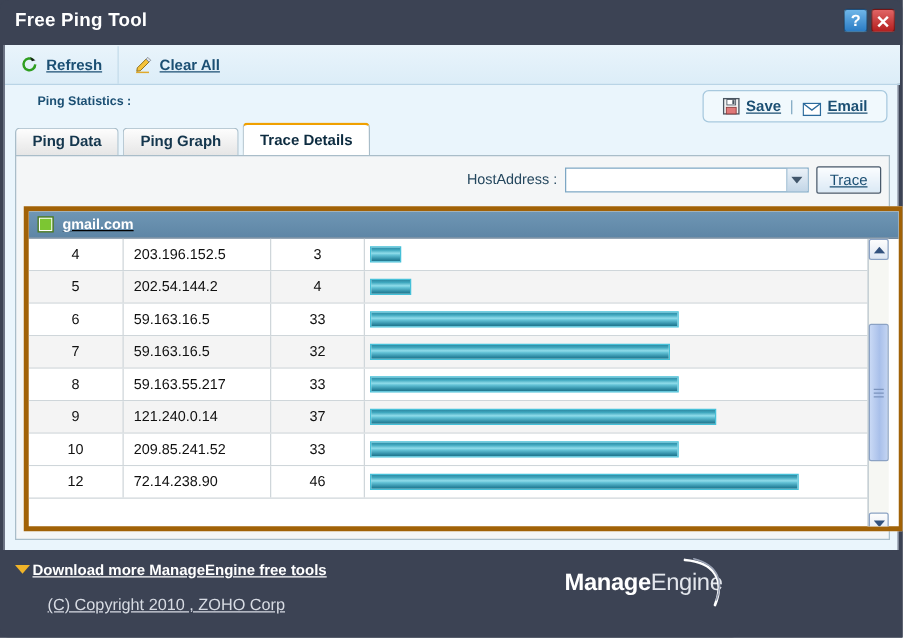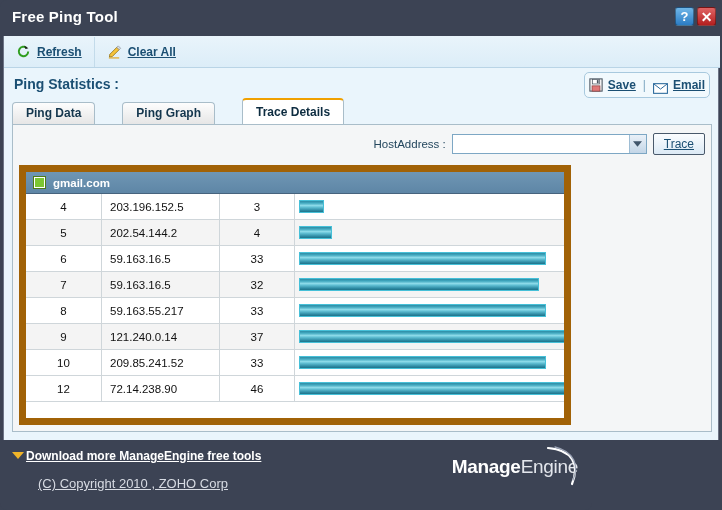--- a/index.html
+++ b/index.html
@@ -78,38 +78,38 @@
   }
 
   .ico { display: inline-block; position: relative; }
   .ico-refresh { width: 15px; height: 15px; }
   .ico-pencil { width: 15px; height: 15px; }
   .ico-save  { width: 14px; height: 14px; }
   .ico-mail  { width: 15px; height: 11px; }
 
   
   .stat-label {
-    position: absolute; left: 10px; top: 40px;
-    font-size: 14px; font-weight: bold; color: #1b4f73;
+    position: absolute; left: 26px; top: 40px;
+    font-size: 10px; font-weight: bold; color: #1b4f73;
   }
   .save-box {
     position: absolute; right: 8px; top: 36px;
     height: 26px;
     border: 1px solid #a8c9de; border-radius: 5px;
     background: #f1f9fd;
     display: flex; align-items: center; gap: 5px;
-    padding: 0 4px;
+    padding: 0 15px;
   }
   .save-box .tb-label { font-weight: bold; }
   .sb-sep { color: #7fa8c2; font-size: 12px; padding: 0 2px; }
 
   
   .tabs {
     position: absolute; left: 8px; top: 64px;
-    display: flex; align-items: flex-end; height: 24px; gap: 24px;
+    display: flex; align-items: flex-end; height: 24px;
   }
   .tab {
     height: 22px; padding: 0 13px;
     font-size: 12px; font-weight: bold; color: #14364d;
     background: linear-gradient(#fdfdfd, #e6e6e6);
     border: 1px solid #a9bdc9;
     border-bottom: none;
     border-top-left-radius: 4px; border-top-right-radius: 4px;
     line-height: 21px;
     margin-right: 3px;
@@ -168,24 +168,25 @@
     border: 1px solid #49596b;
     border-radius: 2px;
     line-height: 20px;
     cursor: pointer;
     text-decoration: underline;
   }
 
   
   .grid {
     position: absolute; left: 6px; top: 40px;
-    width: 552px; height: 260px;
-    border: 7px solid #a16207;
+    width: 704px; height: 260px;
+    border: 4px solid #a16207;
     background: #fff;
     overflow: hidden;
+    text-decoration: underline;
   }
   .grid-header {
     height: 22px;
     background: linear-gradient(#6f96b4, #5e86a6);
     display: flex; align-items: center; gap: 8px;
     padding-left: 8px;
     border-bottom: 1px solid #46637d;
   }
   .grid-header .chip {
     width: 11px; height: 11px;

